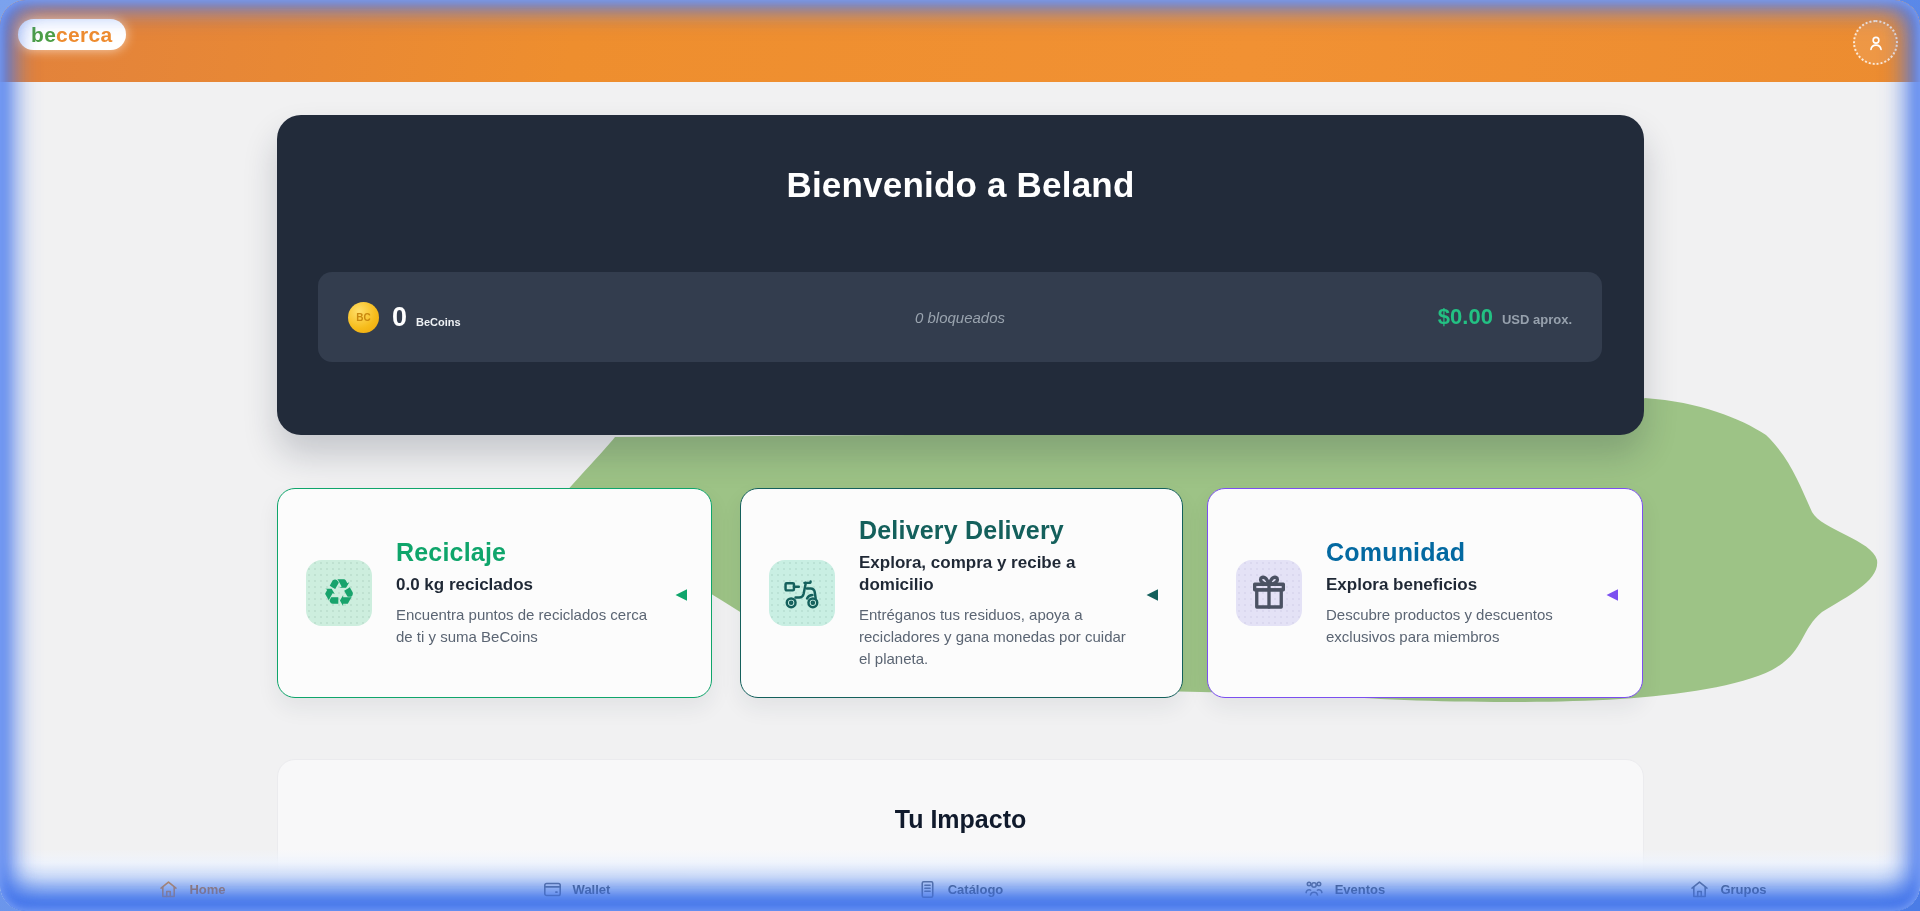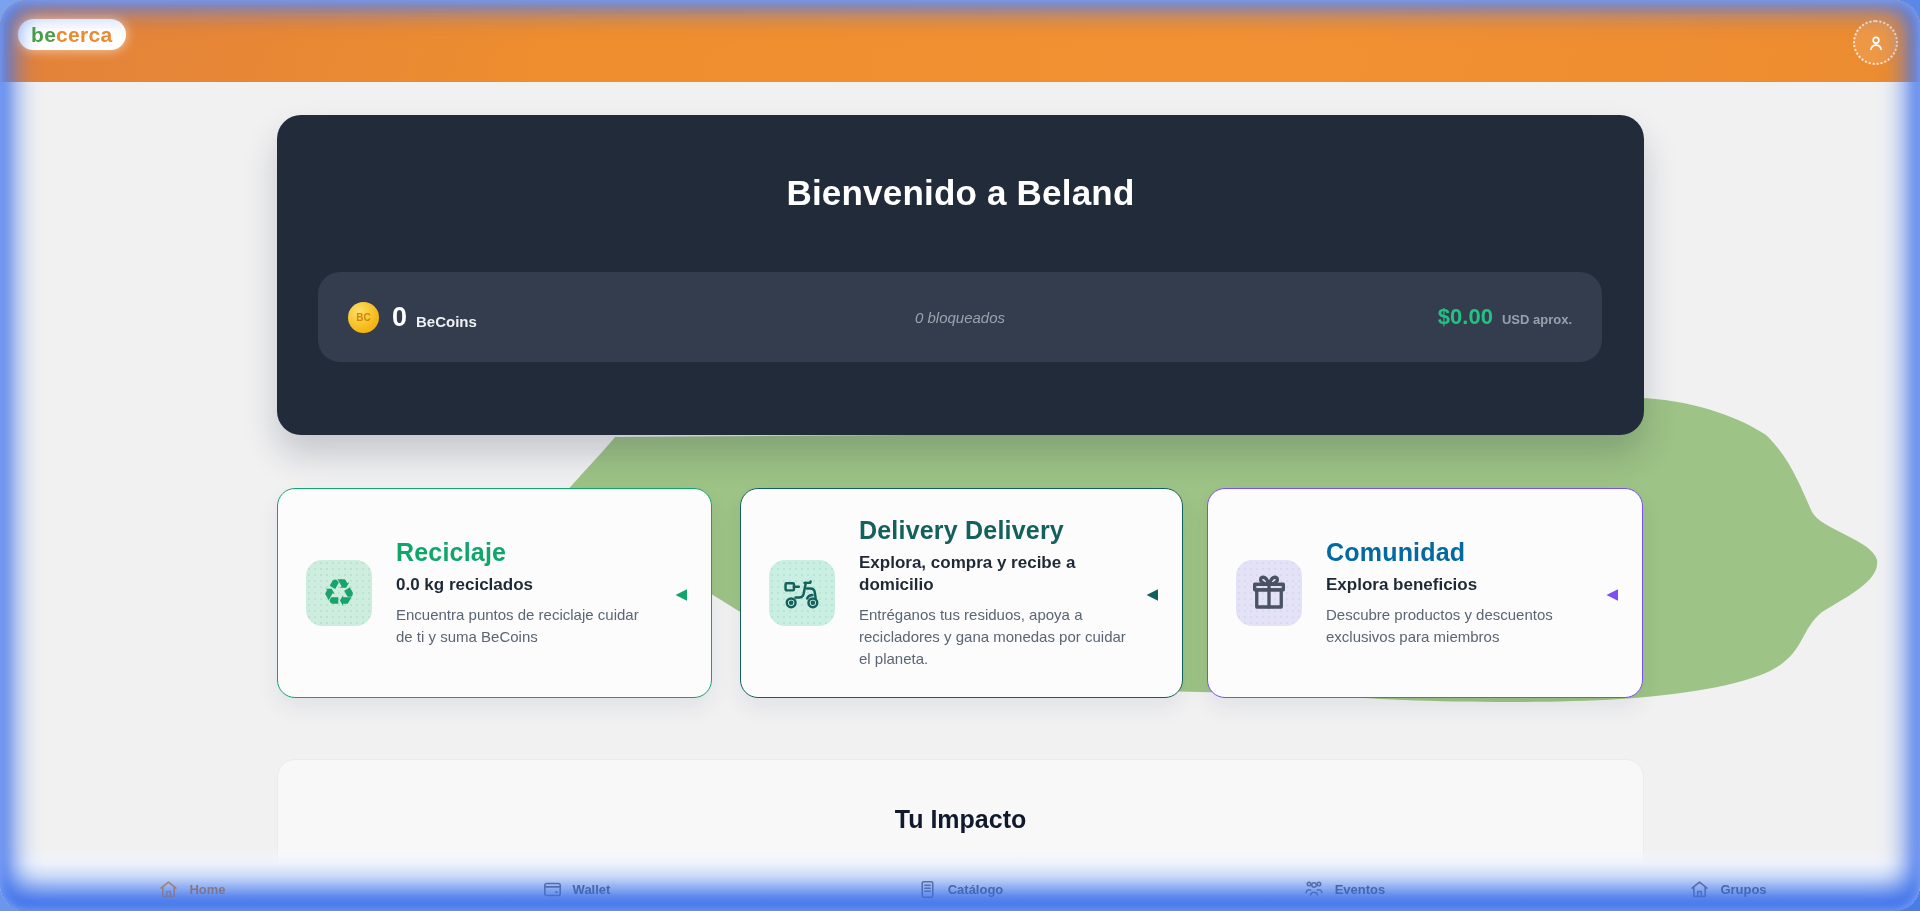--- a/index.html
+++ b/index.html
@@ -42,39 +42,39 @@
     border:2px dotted rgba(255,255,255,.8);background:rgba(255,255,255,.10);
     display:flex;align-items:center;justify-content:center;cursor:pointer;
   }
   
   .hero{
     position:absolute;left:277px;top:115px;width:1367px;height:320px;z-index:3;
     background:#222b3a;border-radius:24px;
     box-shadow:0 20px 34px rgba(25,35,55,.20);
   }
   .hero-title{
-    margin:16px;padding-top:42px;text-align:center;
+    margin:8px;padding-top:42px;text-align:center;
     color:#fff;font-size:35px;font-weight:800;letter-spacing:.2px;
   }
   .hero-subtitle{
     margin:12px 0 0;text-align:center;color:#e3e7ec;font-size:17px;font-weight:700;
   }
   .balance-bar{
     position:absolute;left:41px;right:42px;top:157px;height:90px;
-    background:#333d4e;border-radius:22px;
+    background:#333d4e;border-radius:14px;
     display:flex;align-items:center;padding:0 30px;box-sizing:border-box;
   }
   .coin{
     width:31px;height:31px;border-radius:50%;
     background:radial-gradient(circle at 35% 30%,#ffdf6b,#f6bc1b 58%,#eda40a);
     display:flex;align-items:center;justify-content:center;
     font-size:10px;font-weight:700;color:#c9880e;flex:0 0 auto;
   }
   .balance-amount{color:#fff;font-size:27px;font-weight:800;margin-left:13px;}
-  .balance-unit{color:#eef1f4;font-size:15px;font-weight:700;margin-left:9px;margin-top:9px;text-align:center;}
+  .balance-unit{color:#eef1f4;font-size:11px;font-weight:700;margin-left:9px;margin-top:9px;text-align:center;}
   .balance-blocked{
     position:absolute;left:50%;top:50%;transform:translate(-50%,-50%);
     color:#99a3ae;font-size:15px;font-style:italic;
   }
   .balance-right{margin-left:auto;display:flex;align-items:baseline;gap:9px;}
   .usd-value{color:#23c183;font-size:22px;font-weight:800;}
   .usd-caption{color:#97a1ad;font-size:13px;font-weight:600;}
   
   .blob{position:absolute;left:500px;top:390px;z-index:1;}
   
@@ -190,21 +190,21 @@
     </div>
   </div>
 
   <div class="card card--reciclaje">
     <div class="tile tile--mint">
       <span class="recycle-glyph">♻</span>
     </div>
     <div class="card-text">
       <h2 class="card-title">Reciclaje</h2>
       <p class="card-subtitle">0.0 kg reciclados</p>
-      <p class="card-desc">Encuentra puntos de reciclaje cuidar de ti y suma BeCoins</p>
+      <p class="card-desc">Encuentra puntos de reciclados cerca de ti y suma BeCoins</p>
     </div>
     <span class="card-arrow">◀</span>
   </div>
 
   <div class="card card--delivery">
     <div class="tile tile--teal">
       <svg width="42" height="42" viewBox="0 0 24 24" fill="none" stroke="#14605c" stroke-width="1.4" stroke-linecap="round" stroke-linejoin="round">
         <circle cx="5.8" cy="17.6" r="2.5"></circle>
         <circle cx="5.8" cy="17.6" r="0.6"></circle>
         <circle cx="18.2" cy="17.6" r="2.5"></circle>

